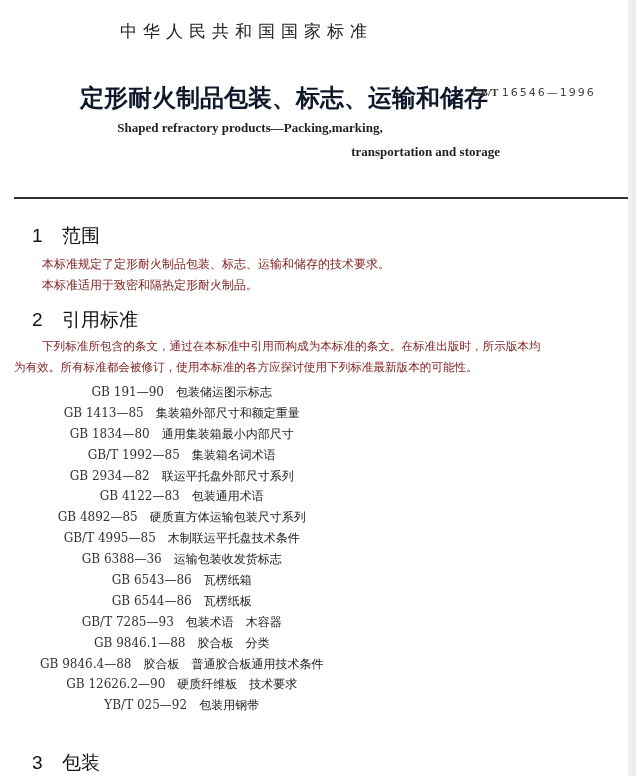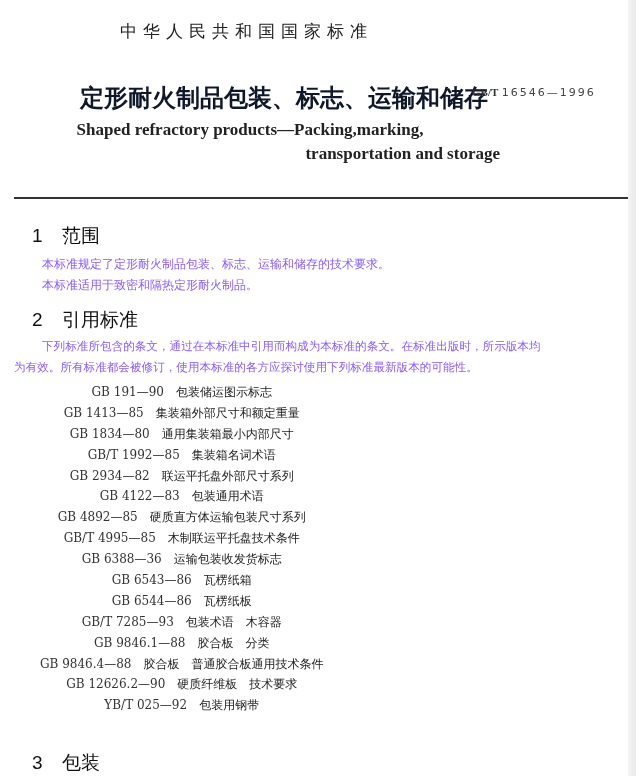--- a/index.html
+++ b/index.html
@@ -23,34 +23,34 @@
     font-family: "DejaVu Sans", sans-serif; font-size: 24px; font-weight: bold;
     letter-spacing: 0px; color: #0f172a;
   }
   .std-code {
     position: absolute; left: 472px; top: 86px; font-size: 11px; color: #333; text-align: right;
   }
   .std-code .prefix { font-weight: bold; font-family: "Liberation Serif", serif; }
   .std-code .num { font-family: "DejaVu Sans", sans-serif; letter-spacing: 2px; font-weight: normal; color:#444; }
   .en-title {
     position: absolute; left: 0; width: 500px; text-align: center;
-    font-family: "Liberation Serif", serif; font-weight: bold; font-size: 17px; color: #222;
+    font-family: "Liberation Serif", serif; font-weight: bold; font-size: 13px; color: #222;
   }
   .en1 { top: 120px; left: 0; }
   .en2 { top: 144px; left: 0; text-align: right; }
   .rule {
     position: absolute; left: 14px; top: 197px; width: 614px; height: 2px; background: #333;
   }
   .h {
     position: absolute; left: 32px;
     font-family: Liberation Sans, sans-serif; font-size: 19px; color: #111;
   }
   .h .n { display: inline-block; width: 30px; }
   .p {
-    position: absolute; font-size: 12px; color: #8b5cf6; white-space: nowrap; text-align: right;
+    position: absolute; font-size: 12px; color: #7f1d1d; white-space: nowrap; text-align: right;
   }
   .refs { position: absolute; left: 40px; top: 382px; text-align: center; }
   .ref {
     height: 20.9px; line-height: 20.9px; font-size: 12px; white-space: nowrap; color:#222;
   }
   .ref .code { display: inline-block; margin-right: 12px; font-family: "DejaVu Serif", serif; color:#333; }
 </style>
 </head>
 <body>
 

